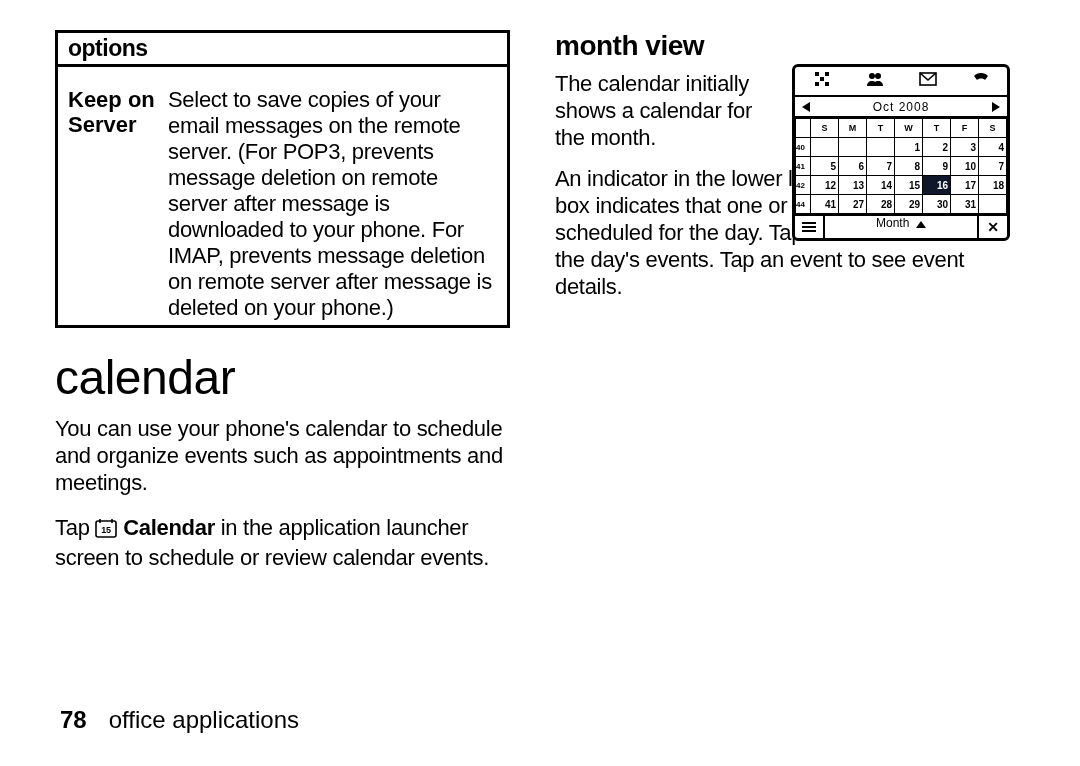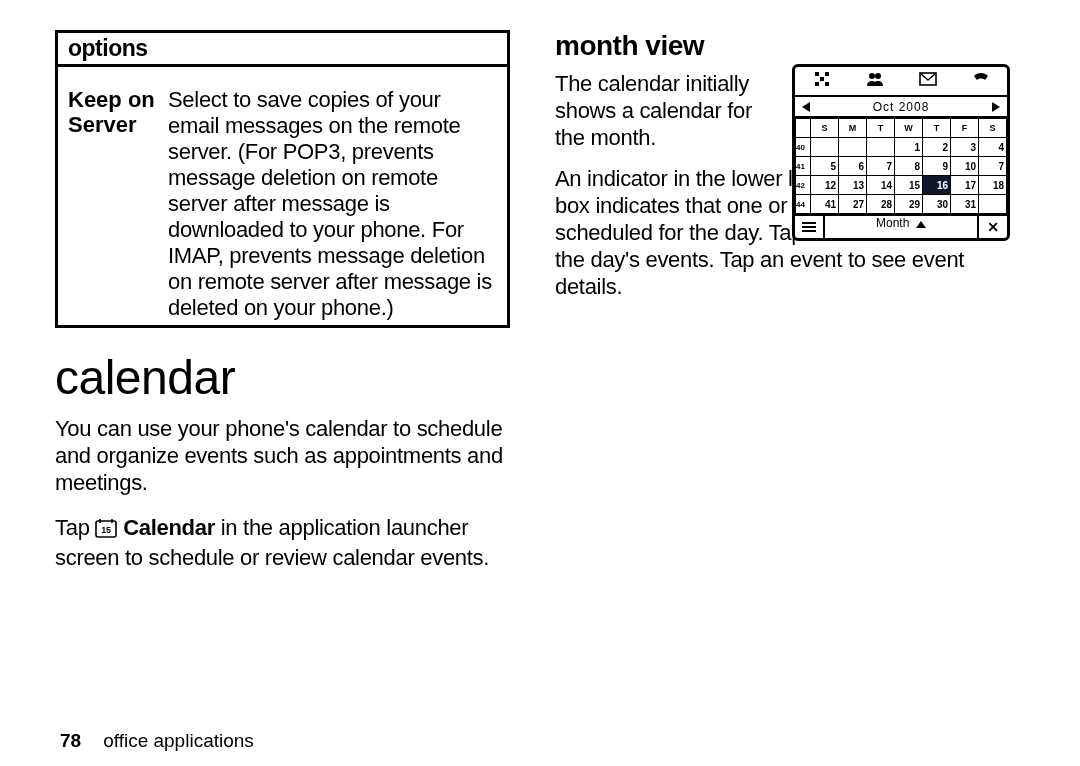--- a/index.html
+++ b/index.html
@@ -28,21 +28,21 @@
 .mc-nav .mid{flex:1;text-align:center;font-size:12px;letter-spacing:1px}
 table.mc{border-collapse:collapse;width:100%}
 table.mc td,table.mc th{border:1px solid #000;text-align:right;padding:0 2px 0 0;height:18px;font-size:10px;font-weight:700}
 table.mc th{font-size:9px;text-align:center;padding:0}
 table.mc td.wk{font-size:8px;text-align:left;padding:0;width:14px}
 table.mc td.hl{background:#0f172a;color:#fff}
 .mc-bot{display:flex;border-top:2px solid #000;height:22px;align-items:flex-start}
 .mc-bot .b1{width:28px;text-align:center;border-right:2px solid #000;height:100%;display:flex;align-items:center;justify-content:center}
 .mc-bot .b2{flex:1;text-align:center;font-size:12px}
 .mc-bot .b3{width:28px;text-align:center;border-left:2px solid #000;height:100%;display:flex;align-items:center;justify-content:center;font-size:14px;font-weight:700}
-.footer{position:absolute;bottom:14px;left:60px;font-size:19px}
+.footer{position:absolute;bottom:32px;left:60px;font-size:24px}
 .footer .pn{font-weight:700;margin-right:22px}
 .tri{display:inline-block;width:0;height:0;vertical-align:-1px}
 .tri.l{border-top:7px solid transparent;border-bottom:7px solid transparent;border-right:11px solid #000}
 .tri.r{border-top:7px solid transparent;border-bottom:7px solid transparent;border-left:11px solid #000}
 .tri.sm-l{border-top:5px solid transparent;border-bottom:5px solid transparent;border-right:8px solid #000}
 .tri.sm-r{border-top:5px solid transparent;border-bottom:5px solid transparent;border-left:8px solid #000}
 .tri.up{border-left:5px solid transparent;border-right:5px solid transparent;border-bottom:7px solid #000}
 .hamb{display:inline-block;width:14px}
 .hamb span{display:block;height:2px;background:#000;margin:2px 0}
 </style>

